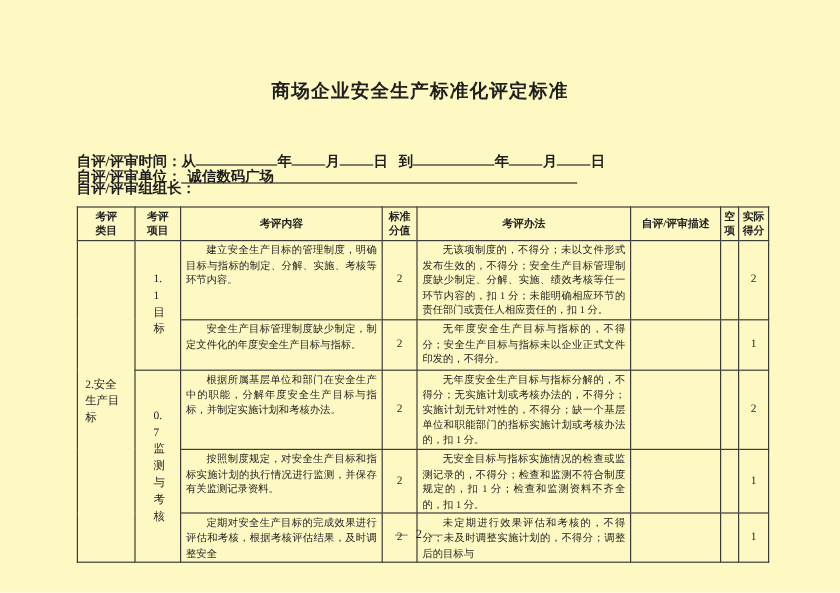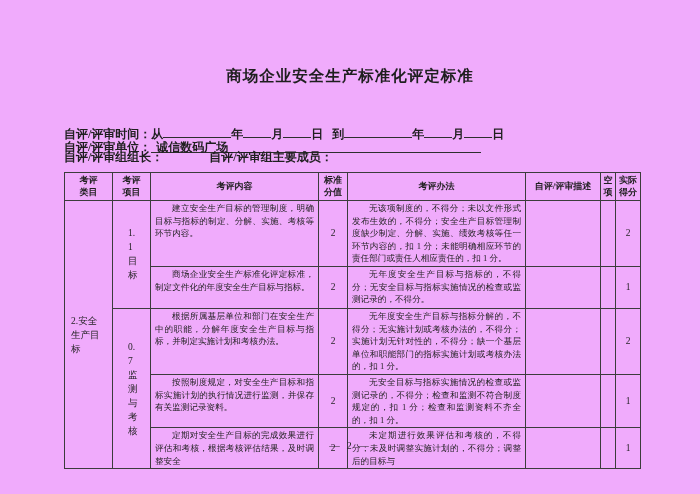--- a/index.html
+++ b/index.html
@@ -1,18 +1,18 @@
 <!DOCTYPE html>
 <html><head>
 <meta charset="utf-8">
 <style>
   * { box-sizing: border-box; margin: 0; padding: 0; }
   html, body { width: 700px; height: 494px; background: #ffffff; }
   body { font-family: "Liberation Serif", "DejaVu Serif", serif; color: #1f1f1f; }
-  .page { position: relative; width: 700px; height: 494px; background: #f0abfc; overflow: hidden; }
+  .page { position: relative; width: 700px; height: 494px; background: #fef9c3; overflow: hidden; }
 
   .title {
     position: absolute; top: 66px; left: 0; width: 700px;
     text-align: center; font-size: 15.5px; font-weight: bold; letter-spacing: 1px;
   }
 
   .info { position: absolute; top: 101px; left: 64px; width: 576px; font-size: 12px; font-weight: bold; }
   .iline { height: 23px; line-height: 20px; white-space: nowrap; display: flex; align-items: baseline; }
   .iline .plain { display: inline-block; }
   .blk { display: inline-block; border-bottom: 1px solid #2e2e2e; height: 14px; }
@@ -77,21 +77,20 @@
       <span class="blk w68"></span>
       <span class="plain">年</span>
       <span class="blk w28"></span>
       <span class="plain">月</span>
       <span class="blk w28"></span>
       <span class="plain">日</span>
     </div>
     <div class="iline">
       <span class="plain">自评/评审组组长：</span>
       <span class="gap-mid"></span>
-      <span class="plain">自评/评审组主要成员：</span>
     </div>
   </div>
 
   <table class="doc-table">
     <colgroup>
       <col style="width:48px">
         <col style="width:38px">
         <col style="width:168px">
         <col style="width:29px">
       <col style="width:178px">
@@ -121,23 +120,23 @@
         <td class="cell-cat" rowspan="5">2.安全生产目标</td>
         <td class="cell-proj" rowspan="2">1.1 目标</td>
         <td class="cell-text">建立安全生产目标的管理制度，明确目标与指标的制定、分解、实施、考核等环节内容。</td>
         <td class="cell-num">2</td>
         <td class="cell-text">无该项制度的，不得分；未以文件形式发布生效的，不得分；安全生产目标管理制度缺少制定、分解、实施、绩效考核等任一环节内容的，扣 1 分；未能明确相应环节的责任部门或责任人相应责任的，扣 1 分。</td>
         <td></td>
         <td></td>
         <td class="cell-num">2</td>
       </tr>
       <tr style="height:42px">
-        <td class="cell-text">商场企业安全生产标准化评定标准，制定文件化的年度安全生产目标与指标。</td>
+        <td class="cell-text">安全生产目标管理制度缺少制定，制定文件化的年度安全生产目标与指标。</td>
         <td class="cell-num">2</td>
-        <td class="cell-text">无年度安全生产目标与指标的，不得分；无安全目标与指标实施情况的检查或监测记录的，不得分。</td>
+        <td class="cell-text">无年度安全生产目标与指标的，不得分；安全生产目标与指标未以企业正式文件印发的，不得分。</td>
         <td></td>
         <td></td>
         <td class="cell-num">1</td>
       </tr>
       <tr style="height:51px">
         <td class="cell-proj" rowspan="3">0.7 监测与考核</td>
         <td class="cell-text">根据所属基层单位和部门在安全生产中的职能，分解年度安全生产目标与指标，并制定实施计划和考核办法。</td>
         <td class="cell-num">2</td>
         <td class="cell-text">无年度安全生产目标与指标分解的，不得分；无实施计划或考核办法的，不得分；实施计划无针对性的，不得分；缺一个基层单位和职能部门的指标实施计划或考核办法的，扣 1 分。</td>
         <td></td>

